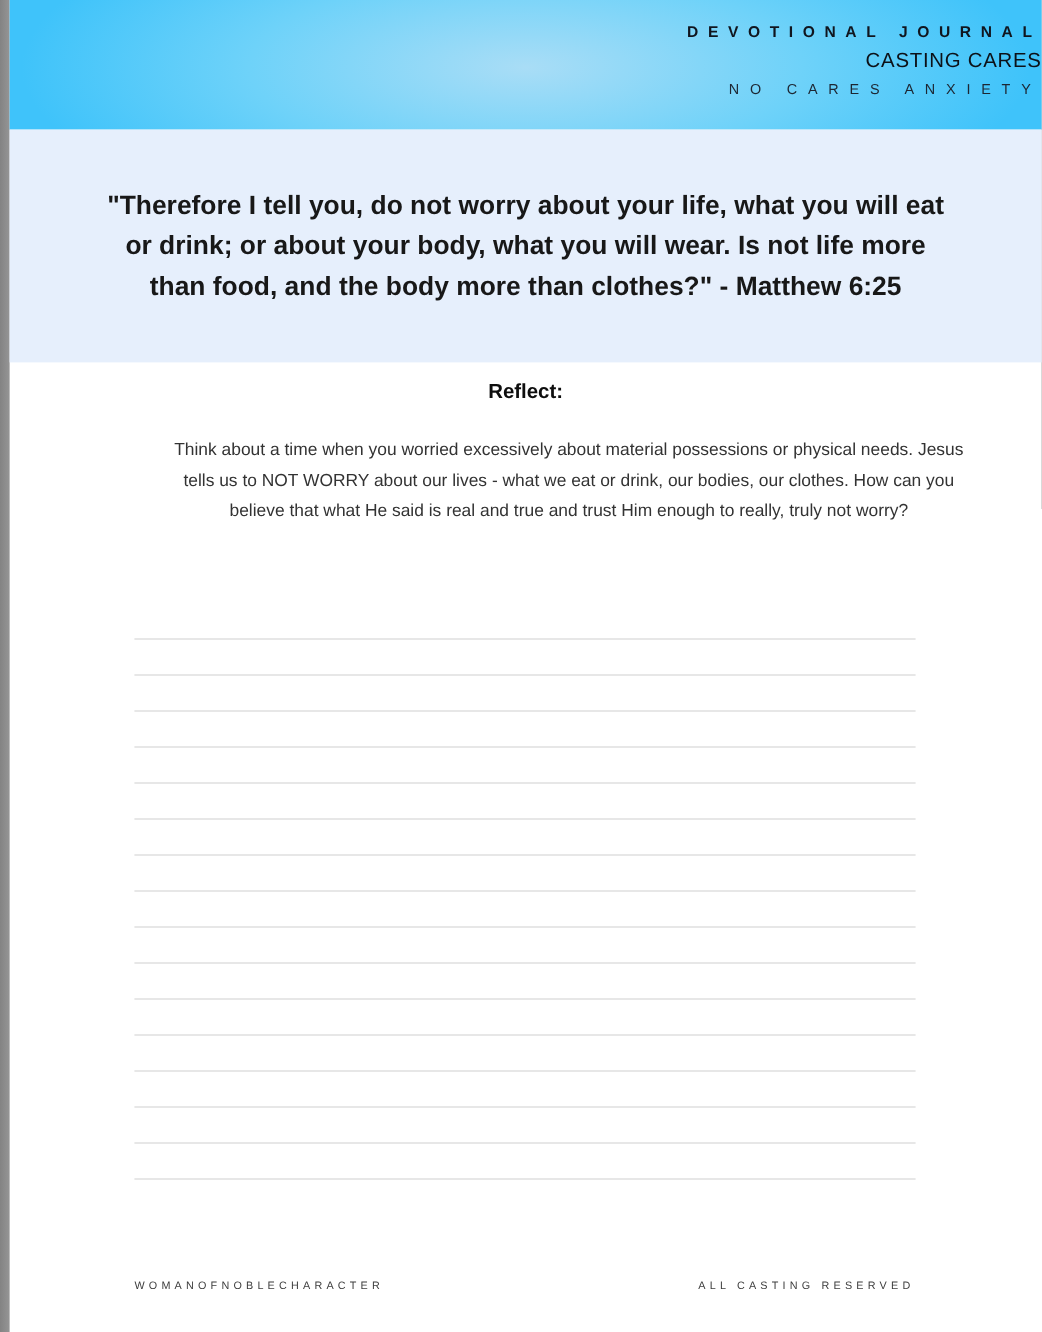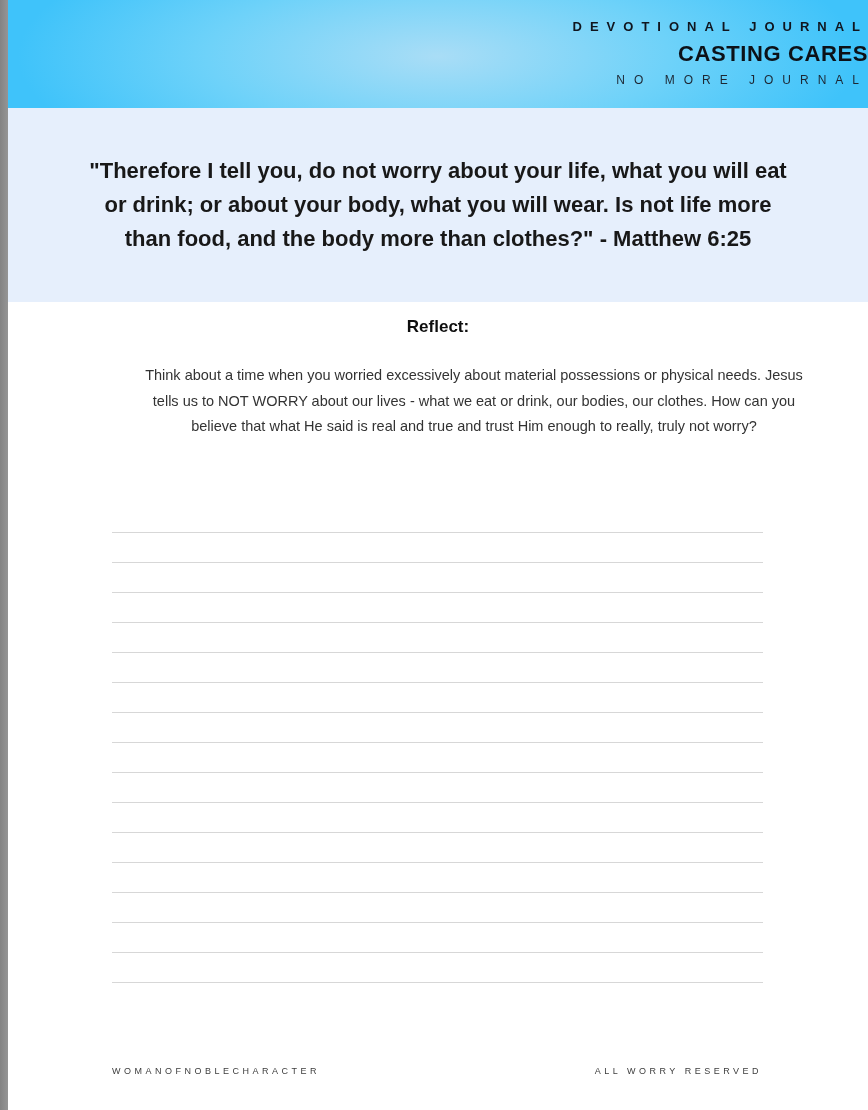--- a/index.html
+++ b/index.html
@@ -31,21 +31,21 @@
     text-align: right;
     color: #10151e;
   }
   .header .kicker {
     padding-top: 19px;
     font-size: 13px; font-weight: 600;
     letter-spacing: 8px; padding-left: 8px;
   }
   .header .title {
     margin-top: 7px;
-    font-size: 22px; font-weight: 700;
+    font-size: 17px; font-weight: 400;
     letter-spacing: 0.6px;
     color: #0c1118;
   }
   .header .subtitle {
     margin-top: 6px;
     font-size: 12px; font-weight: 500;
     letter-spacing: 9px; padding-left: 9px;
     color: #1d2733;
   }
   
@@ -102,21 +102,21 @@
 </head>
 <body>
 
 <div class="side-strip"></div>
 
 <div class="page">
 
   <div class="header">
     <div class="kicker">DEVOTIONAL JOURNAL</div>
     <div class="title">CASTING CARES</div>
-    <div class="subtitle">NO MORE JOURNAL</div>
+    <div class="subtitle">NO CARES ANXIETY</div>
   </div>
 
   <div class="quote-band">
     <div class="quote-text">"Therefore I tell you, do not worry about your life, what you will eat or drink; or about your body, what you will wear. Is not life more than food, and the body more than clothes?" - Matthew 6:25</div>
   </div>
 
   <div class="reflect-heading">Reflect:</div>
 
   <div class="reflect-prompt">Think about a time when you worried excessively about material possessions or physical needs. Jesus tells us to NOT WORRY about our lives - what we eat or drink, our bodies, our clothes. How can you believe that what He said is real and true and trust Him enough to really, truly not worry?</div>
 
@@ -134,16 +134,16 @@
       <div class="jline"></div>
       <div class="jline"></div>
       <div class="jline"></div>
       <div class="jline"></div>
       <div class="jline"></div>
       <div class="jline"></div>
     </div>
 
   <div class="footer">
     <span>WOMANOFNOBLECHARACTER</span>
-    <span>ALL WORRY RESERVED</span>
+    <span>ALL CASTING RESERVED</span>
   </div>
 
 </div>
 
 </body></html>

